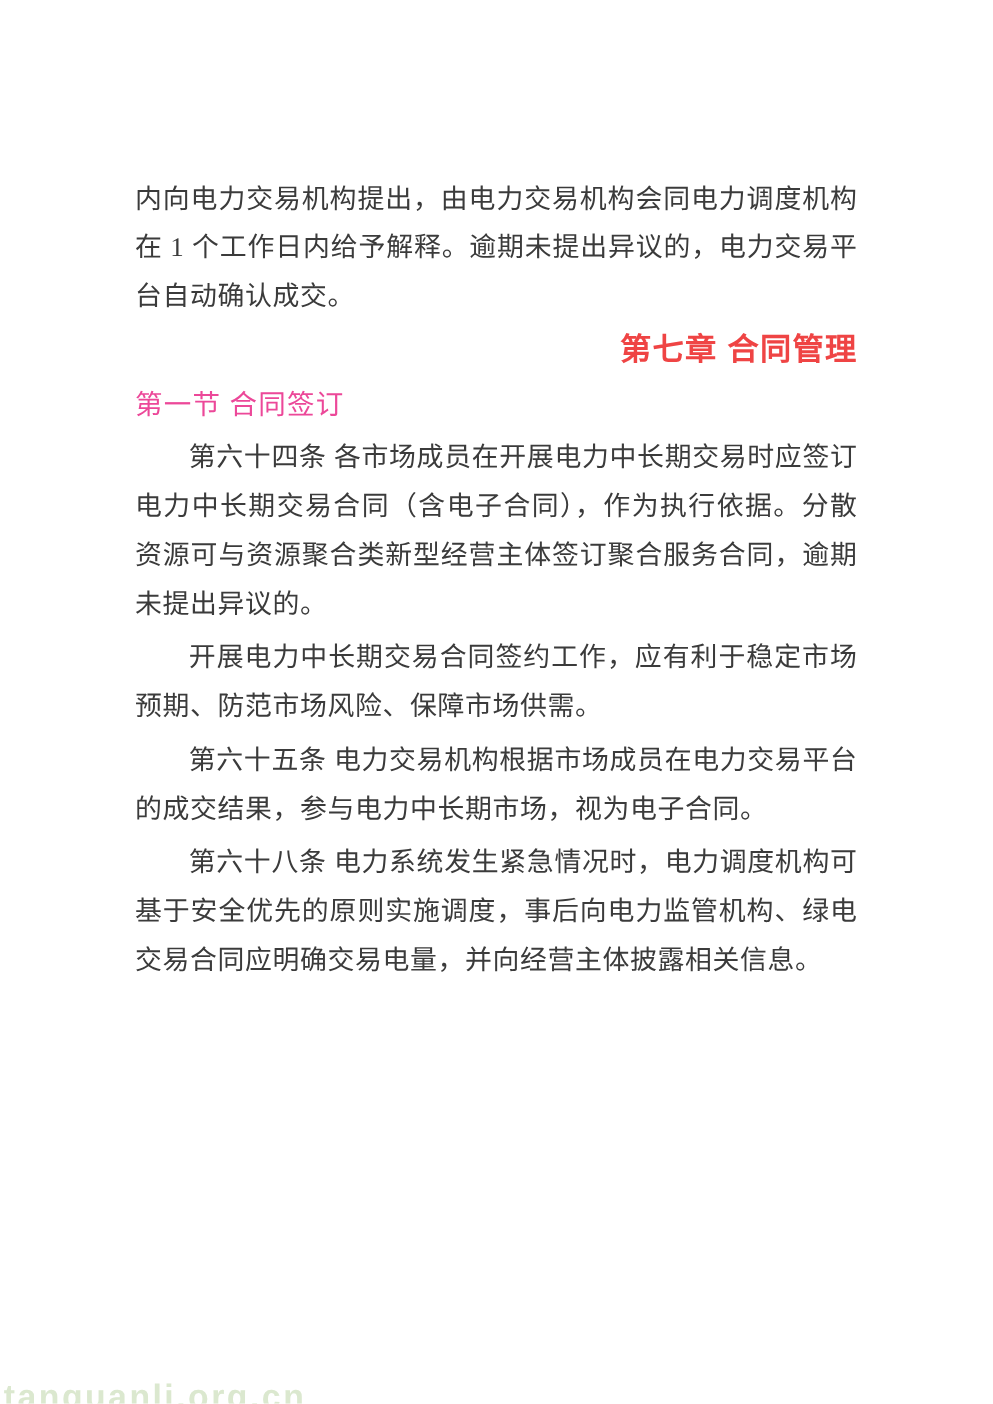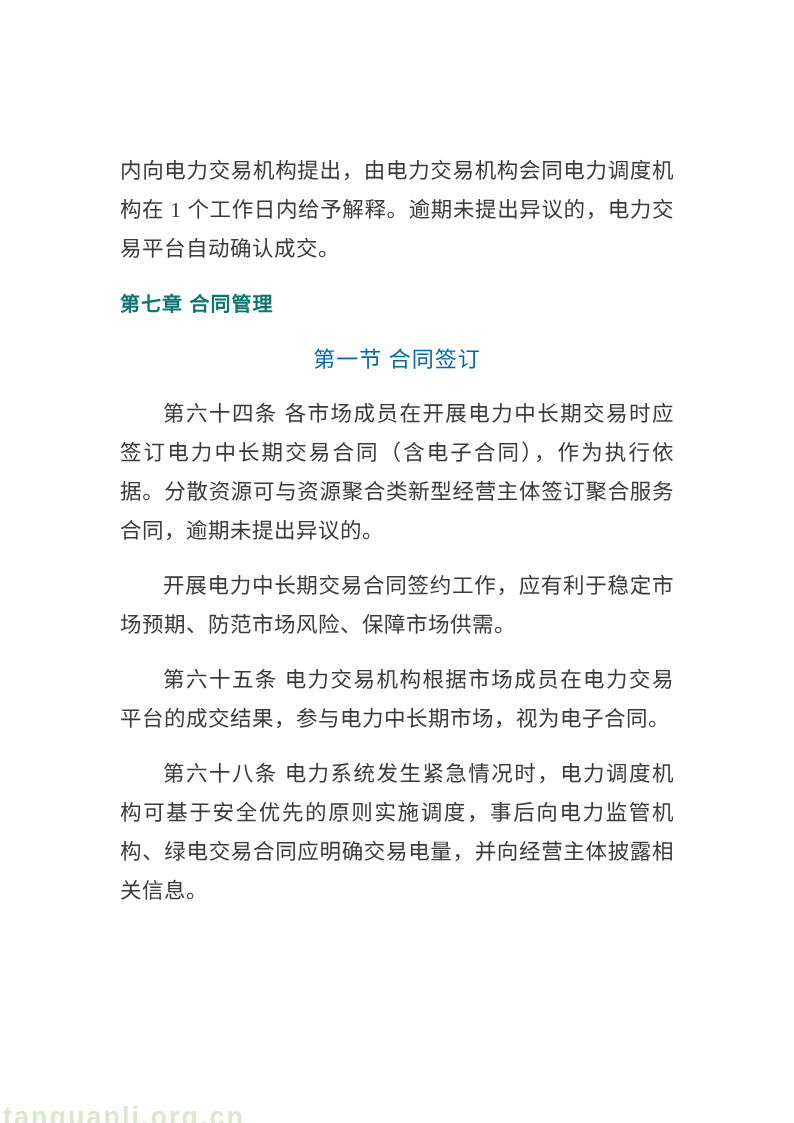--- a/index.html
+++ b/index.html
@@ -22,43 +22,42 @@
     top: 136px;
     width: 586px;
     color: #3b3b3b;
     font-size: 21.5px;
     line-height: 39px;
     text-align: justify;
     text-justify: inter-character;
     letter-spacing: 0.5px;
   }
   .content p {
-    margin: 16px;
+    margin: 4px;
   }
   .para-indent {
     text-indent: 43px;
   }
   .chapter-heading {
     margin: 41px 0 0 0;
     font-family: "Liberation Sans", "DejaVu Sans", sans-serif;
     font-weight: bold;
-    font-size: 20px;
+    font-size: 25px;
     line-height: 39px;
-    text-align: left;
-    color: #0f766e;
+    text-align: right;
+    color: #ef4444;
     letter-spacing: 1px;
   }
   .section-heading {
     margin: 0;
     font-family: "Liberation Serif", "DejaVu Serif", serif;
     font-weight: normal;
     font-size: 22px;
     line-height: 39px;
-    text-align: center;
-    color: #0369a1;
+    color: #ec4899;
     letter-spacing: 1px;
   }
   .watermark {
     position: absolute;
     left: 3px;
     bottom: -10px;
     font-family: "Liberation Sans", "DejaVu Sans", sans-serif;
     font-weight: bold;
     font-size: 27px;
     letter-spacing: 2px;

